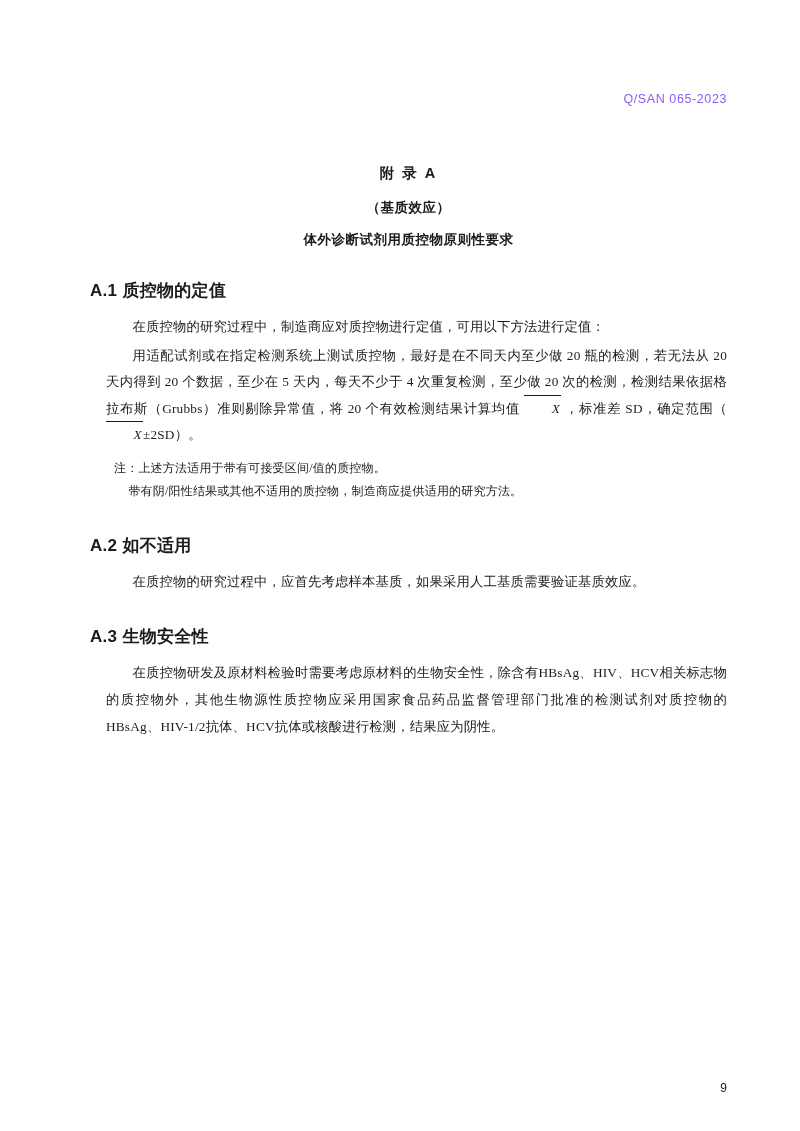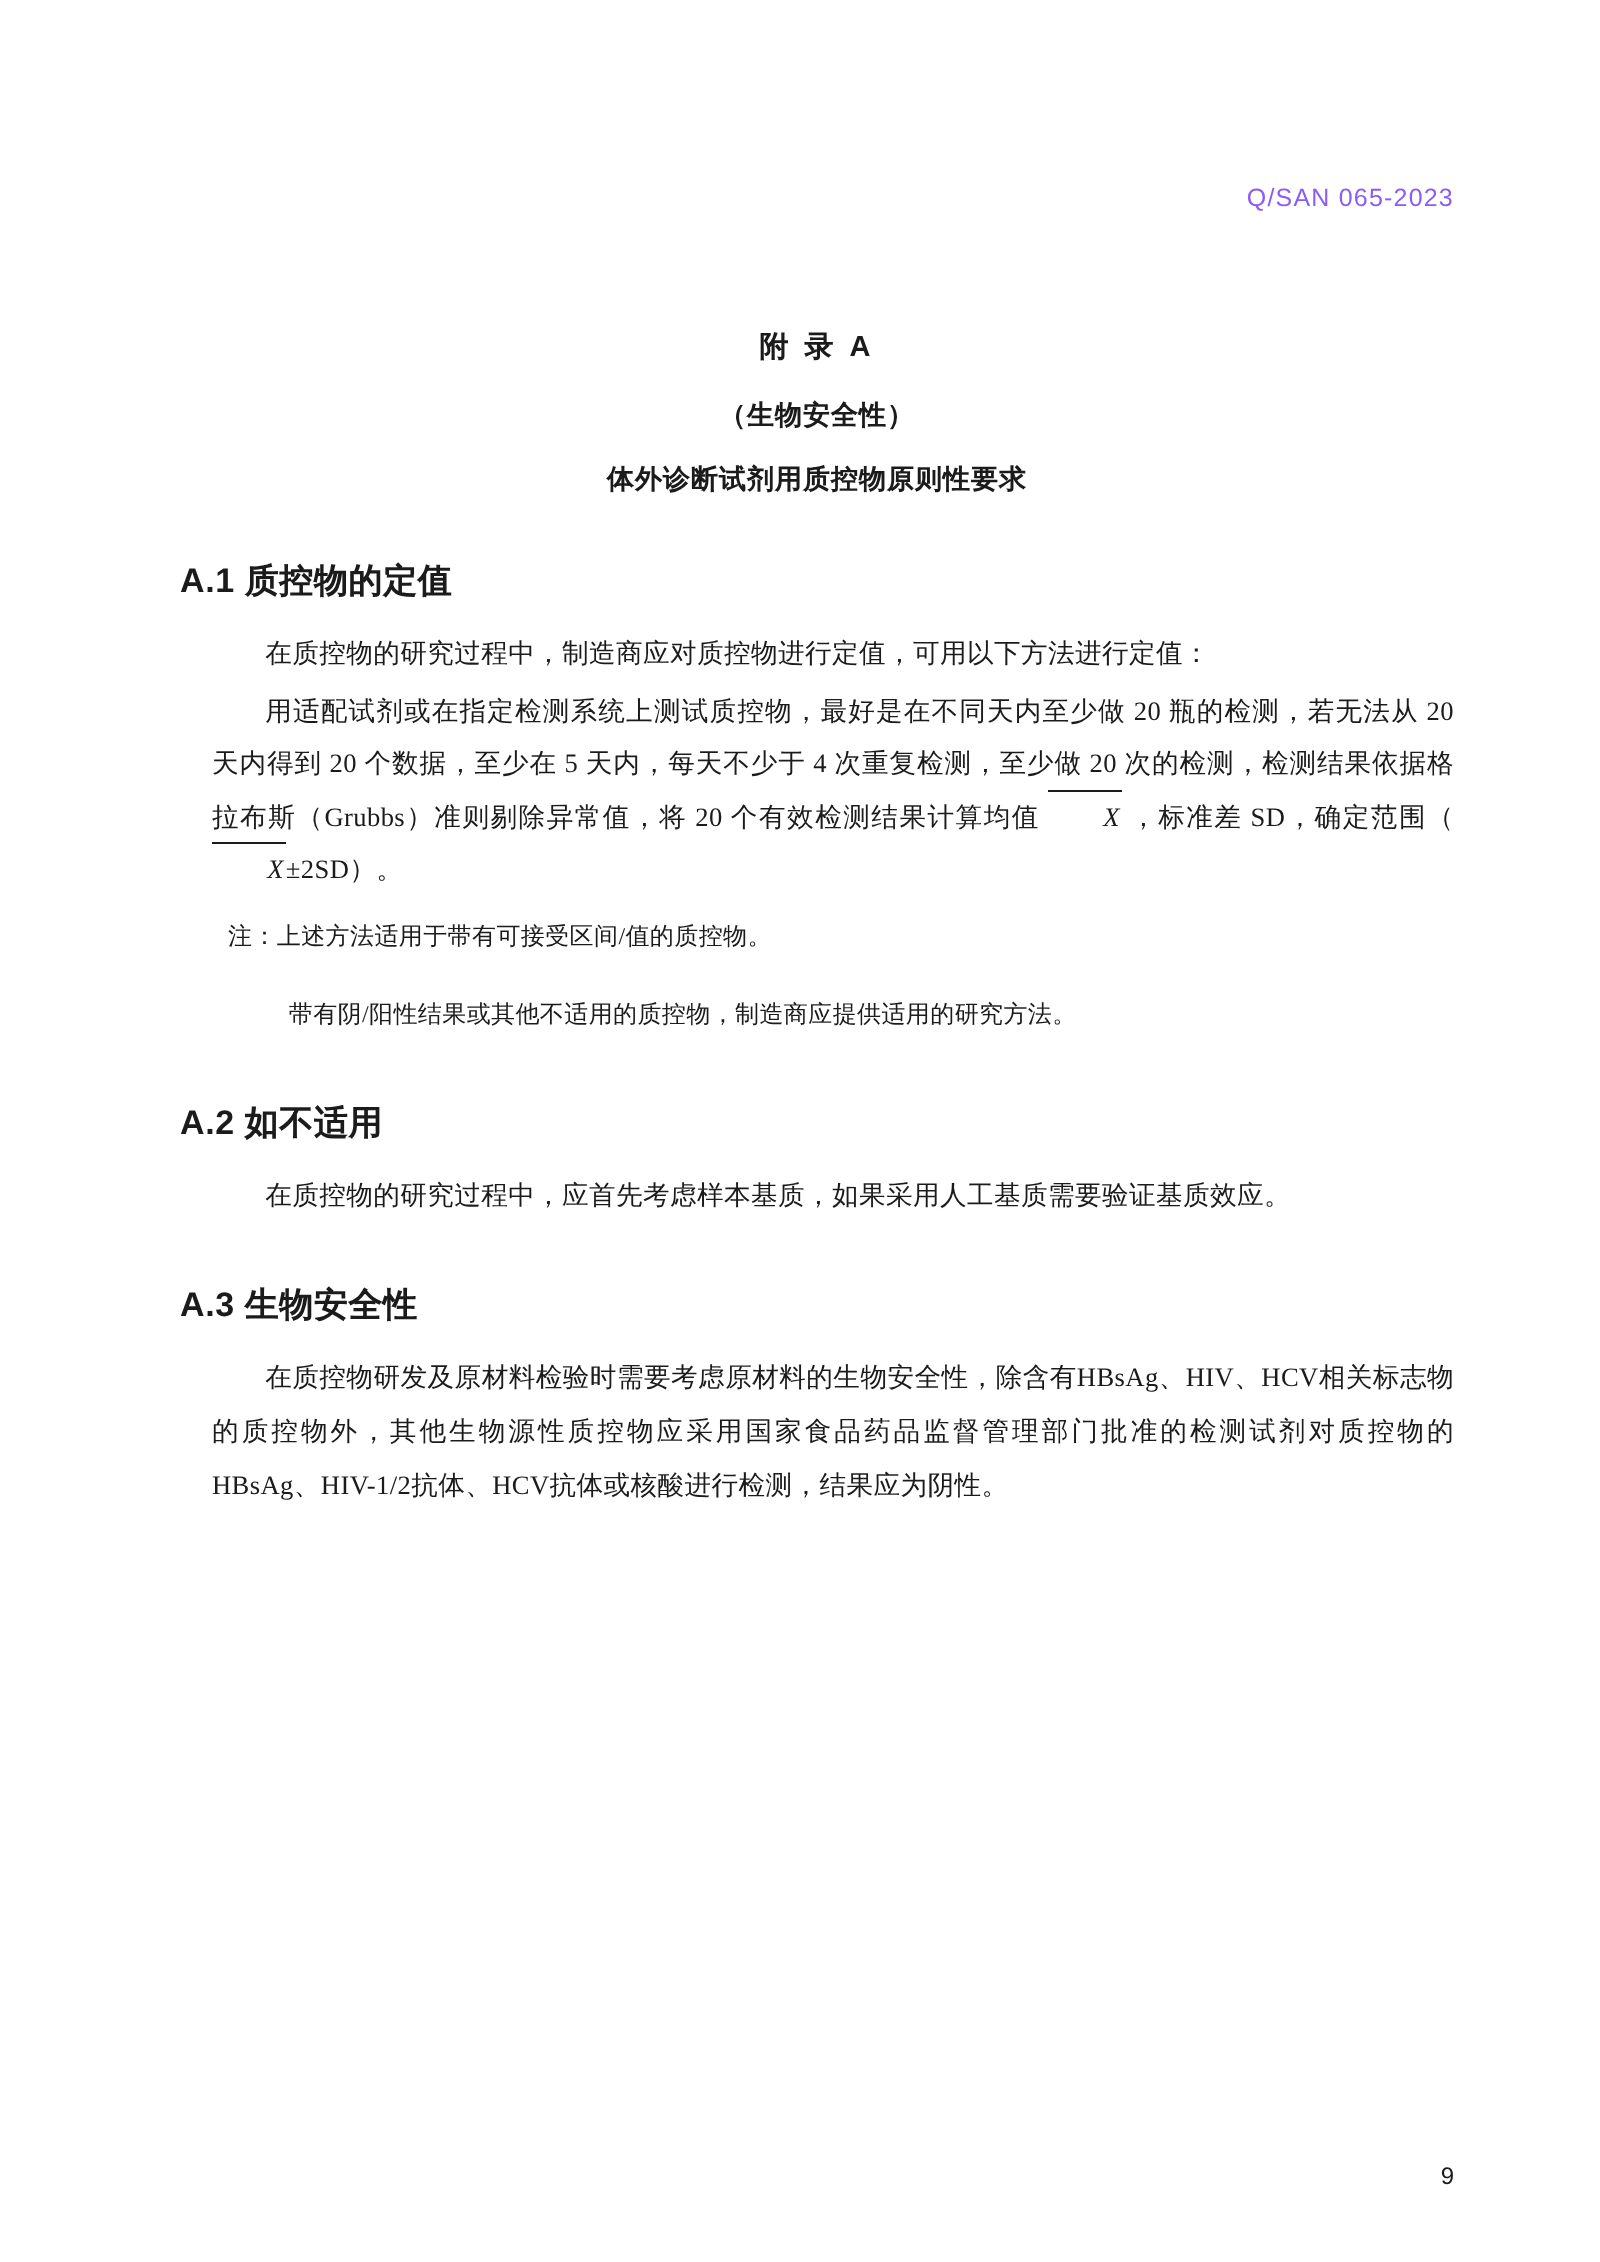--- a/index.html
+++ b/index.html
@@ -81,21 +81,21 @@
   .note {
     font-size: 12px;
     line-height: 1.95;
     margin: 8px 0 0 0;
     text-indent: 2em;
     letter-spacing: 0.2px;
   }
   .note-cont {
     font-size: 12px;
     line-height: 1.95;
-    margin: 16px;
+    margin: 0;
     text-indent: 3.2em;
     letter-spacing: 0.2px;
   }
   .xbar {
     display: inline-block;
     position: relative;
     font-style: italic;
     padding: 0 1px;
   }
   .xbar::before {
@@ -119,21 +119,21 @@
 </head>
 <body>
 
 <div class="page">
 
   <div class="header-code">Q/SAN 065-2023</div>
 
   <div class="content">
 
     <div class="annex-title">附 录 A</div>
-    <div class="annex-sub">（生物安全性）</div>
+    <div class="annex-sub">（基质效应）</div>
     <div class="annex-name">体外诊断试剂用质控物原则性要求</div>
 
     <div class="sec-head">A.1  质控物的定值</div>
     <p class="para">在质控物的研究过程中，制造商应对质控物进行定值，可用以下方法进行定值：</p>
     <p class="para tight">用适配试剂或在指定检测系统上测试质控物，最好是在不同天内至少做 20 瓶的检测，若无法从 20 天内得到 20 个数据，至少在 5 天内，每天不少于 4 次重复检测，至少做 20 次的检测，检测结果依据格拉布斯（Grubbs）准则剔除异常值，将 20 个有效检测结果计算均值 <span class="xbar">X</span> ，标准差 <span>SD</span>，确定范围（<span class="xbar">X</span><span>±2SD</span>）。</p>
     <p class="note">注：上述方法适用于带有可接受区间/值的质控物。</p>
     <p class="note-cont">带有阴/阳性结果或其他不适用的质控物，制造商应提供适用的研究方法。</p>
 
     <div class="sec-head">A.2  如不适用</div>
     <p class="para">在质控物的研究过程中，应首先考虑样本基质，如果采用人工基质需要验证基质效应。</p>

